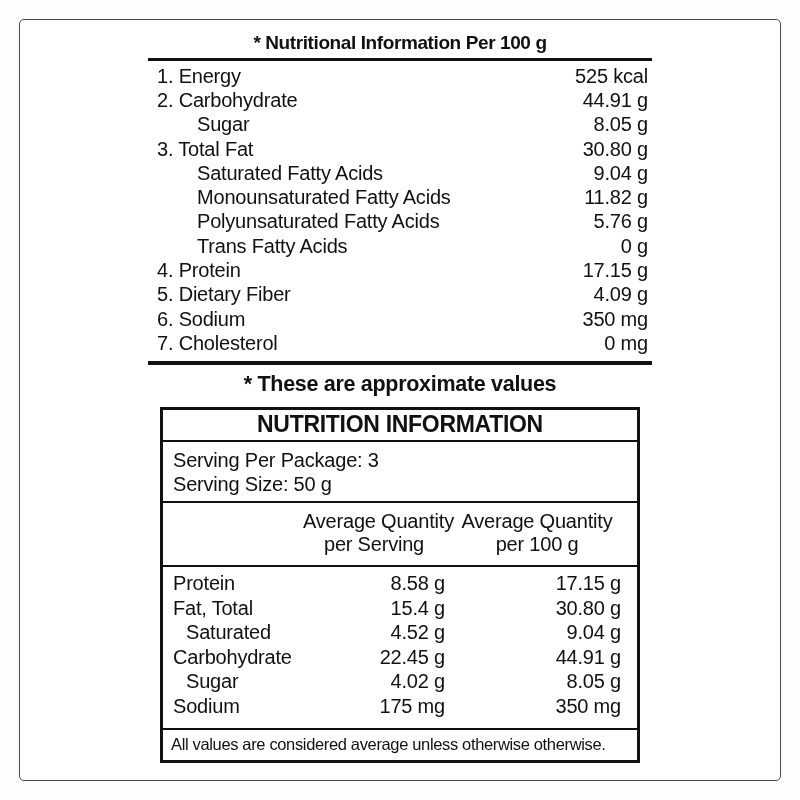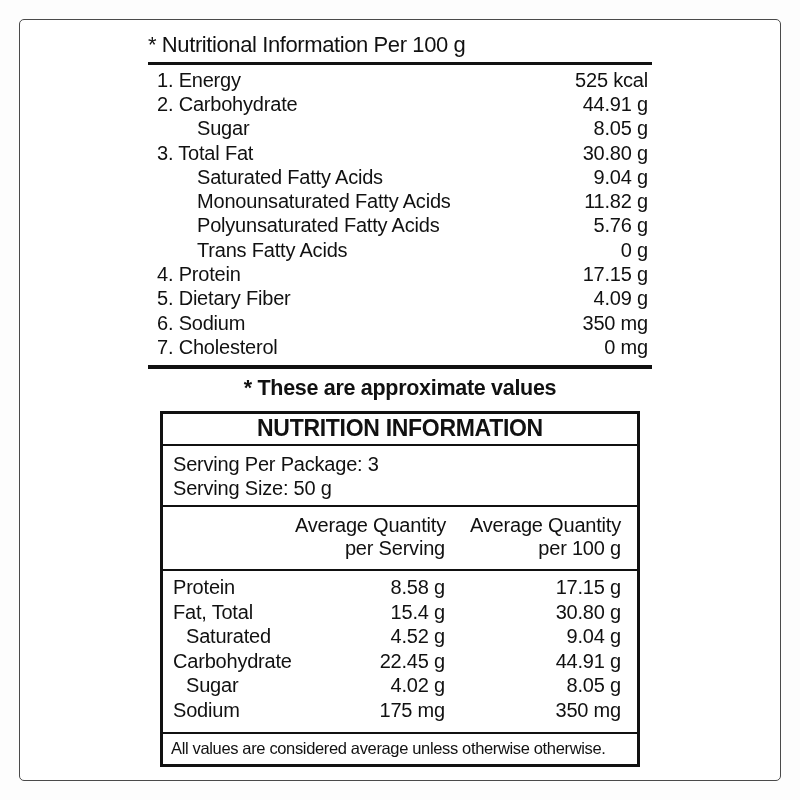--- a/index.html
+++ b/index.html
@@ -14,23 +14,23 @@
     left: 19px; top: 19px;
     width: 762px; height: 762px;
     background: #ffffff;
     border: 1px solid #4a4a4a;
     border-radius: 5px;
     overflow: hidden;
   }
   
   .top-content { width: 504px; margin: 9px auto 0; }
   .top-title {
-    text-align: left;
-    font-weight: normal;
-    font-size: 22px;
+    text-align: center;
+    font-weight: bold;
+    font-size: 19px;
     letter-spacing: -0.4px;
     padding: 3px 0 4px;
     white-space: nowrap;
   }
   .rule  { border-top: 3px solid #111; }
   .rule-thick { border-top: 4px solid #111; }
   .top-rows { padding: 3px 0 5px; }
   .trow {
     display: flex;
     justify-content: space-between;
@@ -75,21 +75,21 @@
   }
   .cols-header {
     display: grid;
     grid-template-columns: 1fr 150px 176px;
     padding: 7px 16px 8px 10px;
     font-size: 20px;
     line-height: 23.5px;
     letter-spacing: -0.2px;
     border-bottom: 2px solid #111;
   }
-  .col-h { text-align: right; white-space: nowrap; }
+  .col-h { text-align: center; white-space: nowrap; margin-left: 8px; }
   .body-rows {
     padding: 5px 16px 9px 10px;
     border-bottom: 2px solid #111;
   }
   .brow {
     display: grid;
     grid-template-columns: 1fr 150px 176px;
     align-items: center;
     font-size: 20px;
     height: 24.5px;

